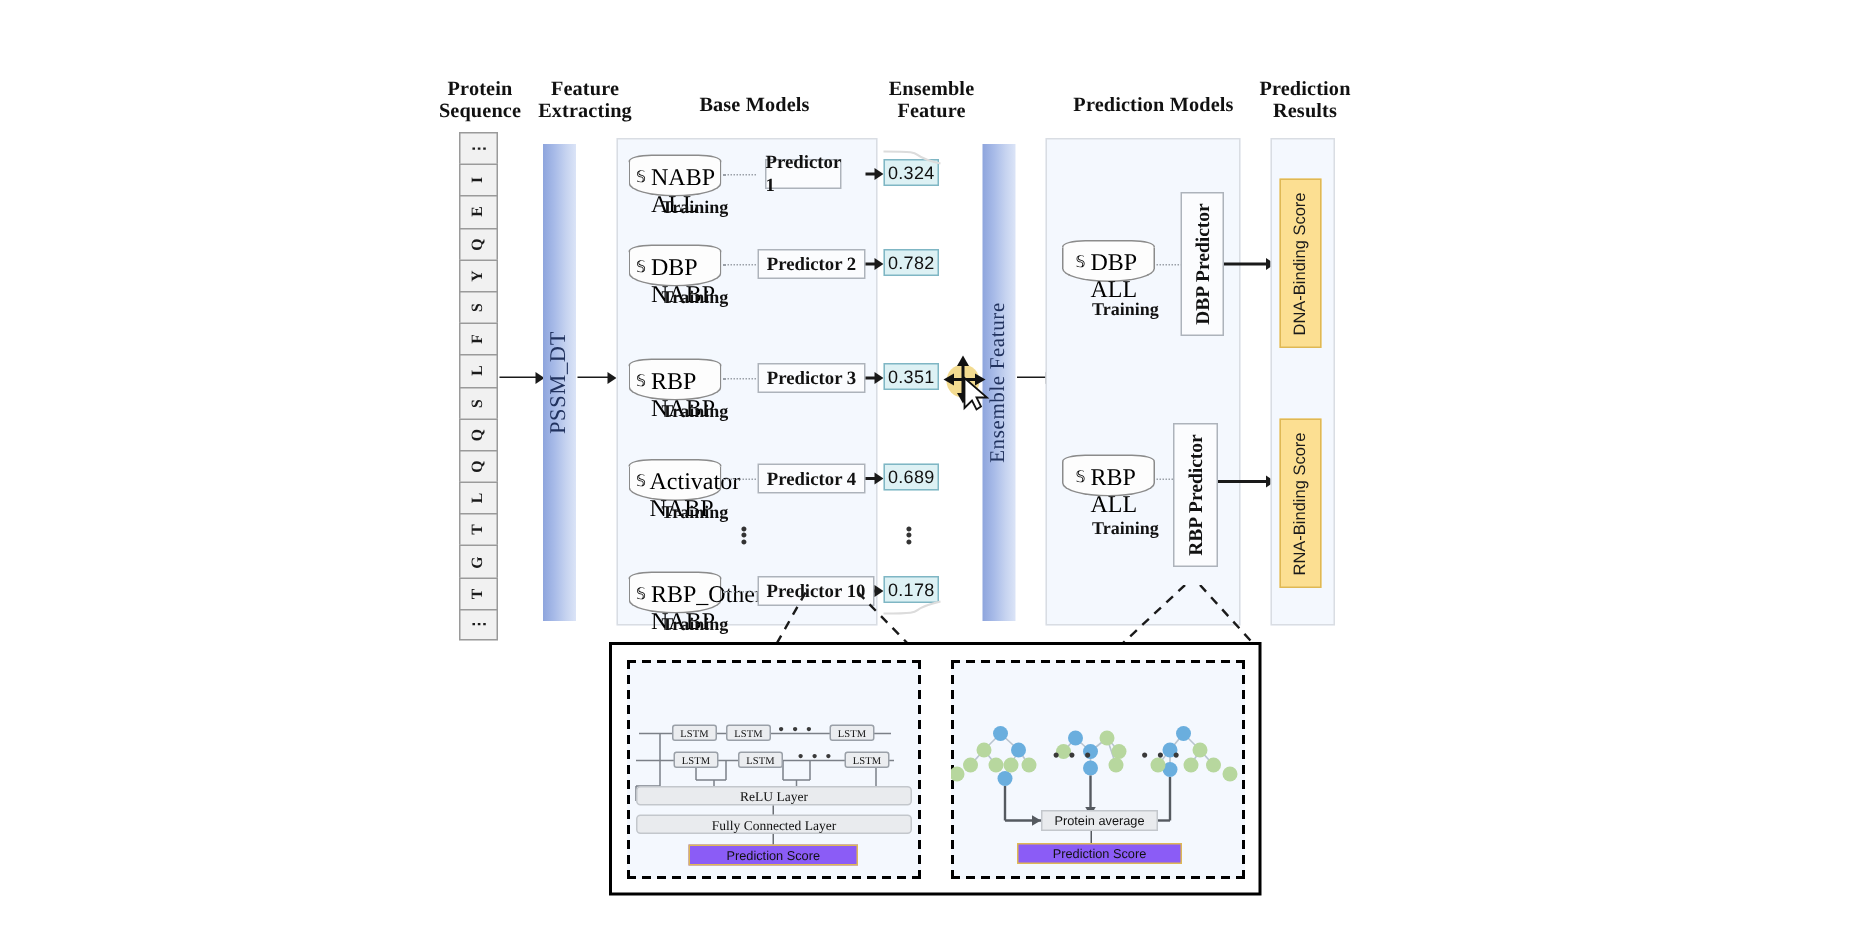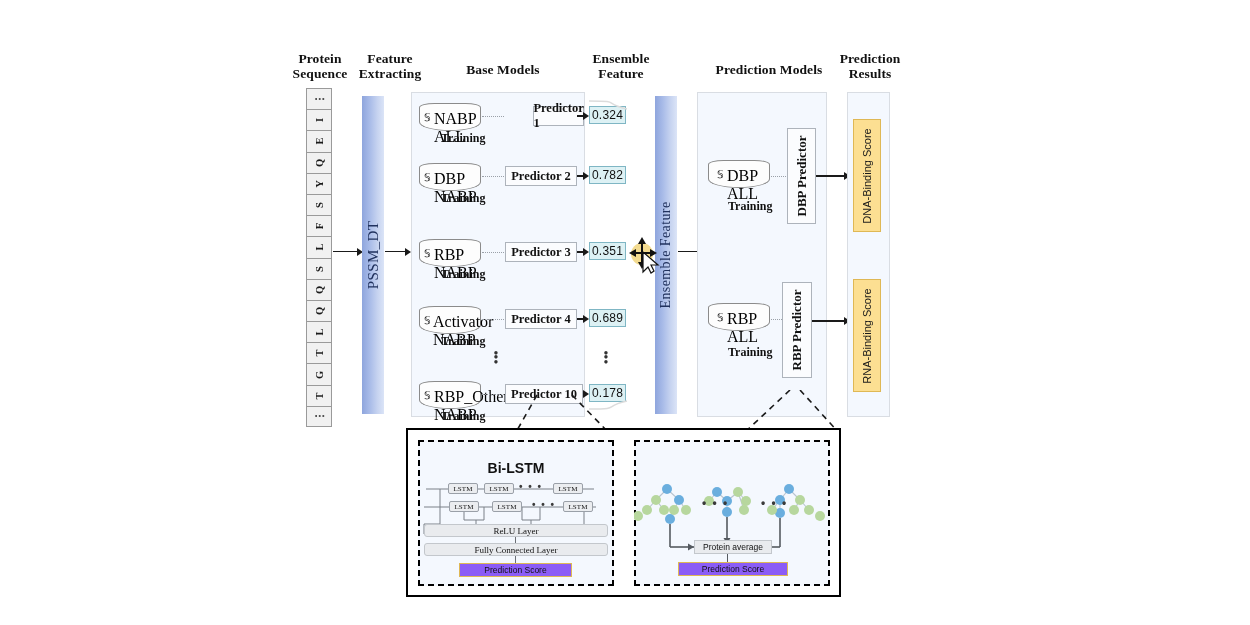--- a/index.html
+++ b/index.html
@@ -232,21 +232,21 @@
         <div class="top"></div>
         <div class="body"></div>
         <div class="stk" style="left:5px;top:8px;">𝕊</div>
         <div class="twolines" style="left:15px;top:7px;">
           <div class="sup" style="margin:0;">NABP</div>
           <div class="sub" style="margin:0;">ALL</div>
         </div>
       </div>
       <div class="training" style="left: 441px; top: 131px;">Training</div>
       <div class="dotline" style="left: 482px; top: 116px; width: 22px;"></div>
-      <div class="predbox" style="left: 533px; top: 106px; width: 51px; height: 20px;">Predictor 1</div>
+      <div class="predbox" style="left: 510px; top: 106px; width: 51px; height: 20px;">Predictor 1</div>
       <div class="ln" style="left: 577px; top: 115.3px; width: 8px; height: 1.8px;"></div>
       <div class="arrowhead" style="left: 583px; top: 112px;"></div>
       <div class="score" style="left: 589px; top: 106px; width: 37px; height: 18px;">0.324</div>
       <div class="db" style="left: 419px; top: 163px;">
         <div class="top"></div>
         <div class="body"></div>
         <div class="stk" style="left:5px;top:8px;">𝕊</div>
         <div class="twolines" style="left:15px;top:7px;">
           <div class="sup" style="margin:0;">DBP</div>
           <div class="sub" style="margin:0;">NABP</div>
@@ -375,21 +375,20 @@
   <svg class="abs" style="left:400px;top:390px;width:460px;height:50px;" viewBox="0 0 460 50">
     <line x1="137" y1="5" x2="115" y2="44" stroke="#1a1a1a" stroke-width="1.6" stroke-dasharray="6,5"></line>
     <line x1="172" y1="5" x2="210" y2="44" stroke="#1a1a1a" stroke-width="1.6" stroke-dasharray="6,5"></line>
     <line x1="390" y1="0" x2="343" y2="44" stroke="#1a1a1a" stroke-width="1.6" stroke-dasharray="6,5"></line>
     <line x1="400" y1="0" x2="440" y2="44" stroke="#1a1a1a" stroke-width="1.6" stroke-dasharray="6,5"></line>
   </svg>
 
   <div class="outerbox" style="left:406px;top:428px;width:435px;height:169px;"></div>
 
   <div class="dashbox" style="left:418px;top:440px;width:196px;height:146px;"></div>
-  <div class="subtitle" style="left:418px;top:460px;width:196px;">Bi-LSTM</div>
 
   <svg class="abs" style="left:418px;top:480px;width:196px;height:60px;" viewBox="0 0 196 60">
     <g stroke="#7b8088" stroke-width="1" fill="none">
       <line x1="8" y1="9" x2="176" y2="9"></line>
       <line x1="6" y1="27" x2="178" y2="27"></line>
       <line x1="22" y1="9" x2="22" y2="44"></line>
       <line x1="6" y1="44" x2="22" y2="44"></line>
       <line x1="6" y1="44" x2="6" y2="54"></line>
       <line x1="46" y1="27" x2="46" y2="40"></line>
       <line x1="46" y1="40" x2="66" y2="40"></line>

